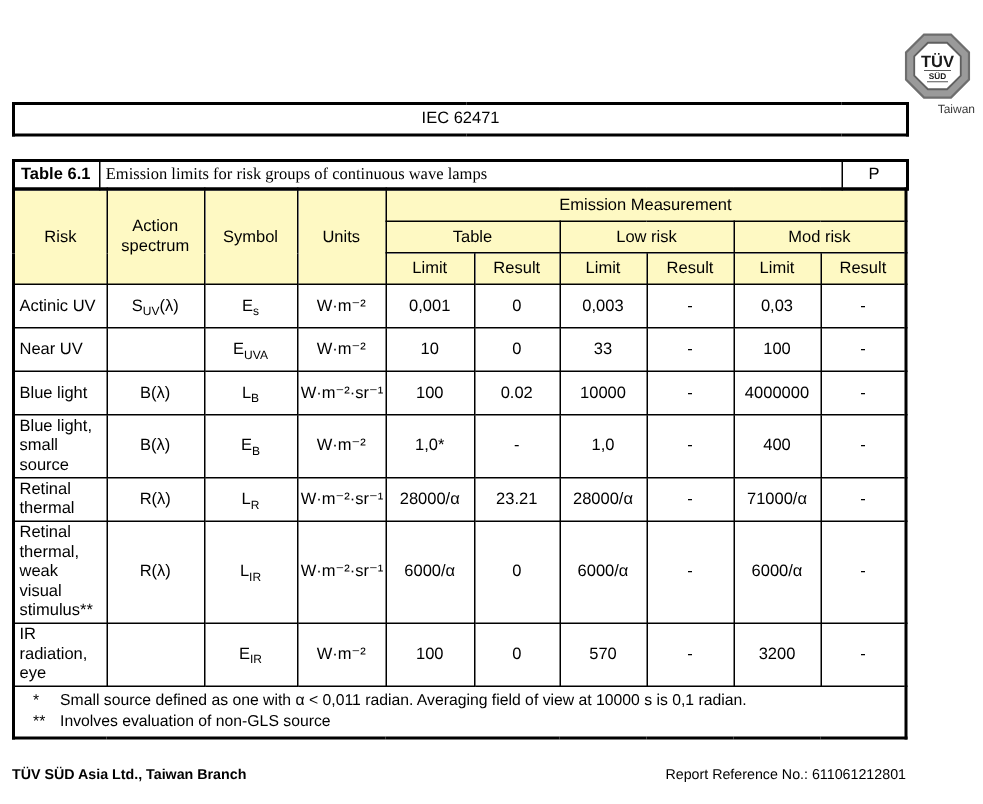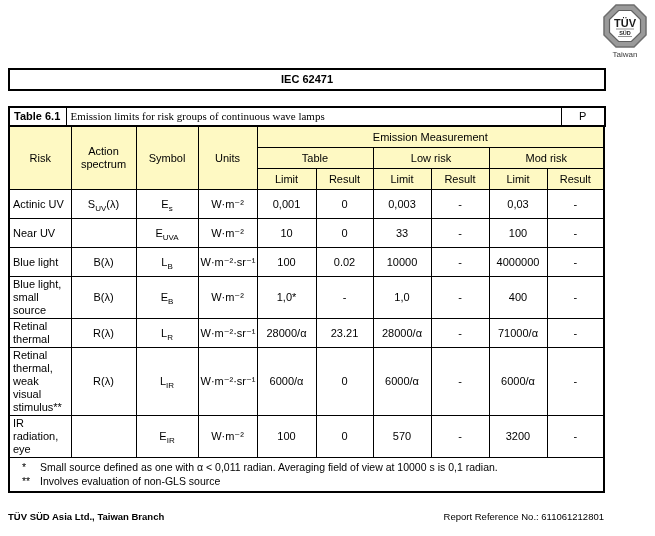--- a/index.html
+++ b/index.html
@@ -4,34 +4,34 @@
 <style>
   html,body { margin:0; padding:0; background:#fff; }
   .page {
     position:relative; width:655px; height:536px; background:#ffffff;
     font-family:"Liberation Sans","DejaVu Sans",sans-serif; color:#000;
     overflow:hidden;
   }
   .content { padding-left:8px; }
 
   
-  .logo { position:absolute; top:4px; right:5px; width:50px; text-align:center; }
+  .logo { position:absolute; top:22px; right:5px; width:50px; text-align:right; }
   .logo svg { display:block; margin:0 auto; }
   .logo .region { font-size:8px; color:#3a3a3a; margin-top:2px; }
 
   
   table { border-collapse:collapse; table-layout:fixed; width:596px; }
   table.bordered { border:2px solid #000; }
   td {
     border:1px solid #000; font-size:11px; line-height:13px;
     padding:1px 2px; text-align:center; vertical-align:middle; overflow:hidden;
   }
   .std-table { margin-top:68px; }
   .std-table td { height:17px; }
-  .std-title { font-weight:bold; }
+  .std-title { font-weight:normal; }
   .std-table .lbl { text-align:left; padding-left:4px; }
 
   .t61-table { margin-top:15px; }
   .t61-table td { height:15px; }
   .t61-id { font-weight:bold; text-align:left; padding-left:4px; }
   .t61-title { text-align:left; padding-left:4px;font-family:Liberation Serif, serif; }
 
   .main-table { margin-top:-2px; }
   .hd { background:#fef9c3; height:18px; }
   tbody.data td { height:26px; }

